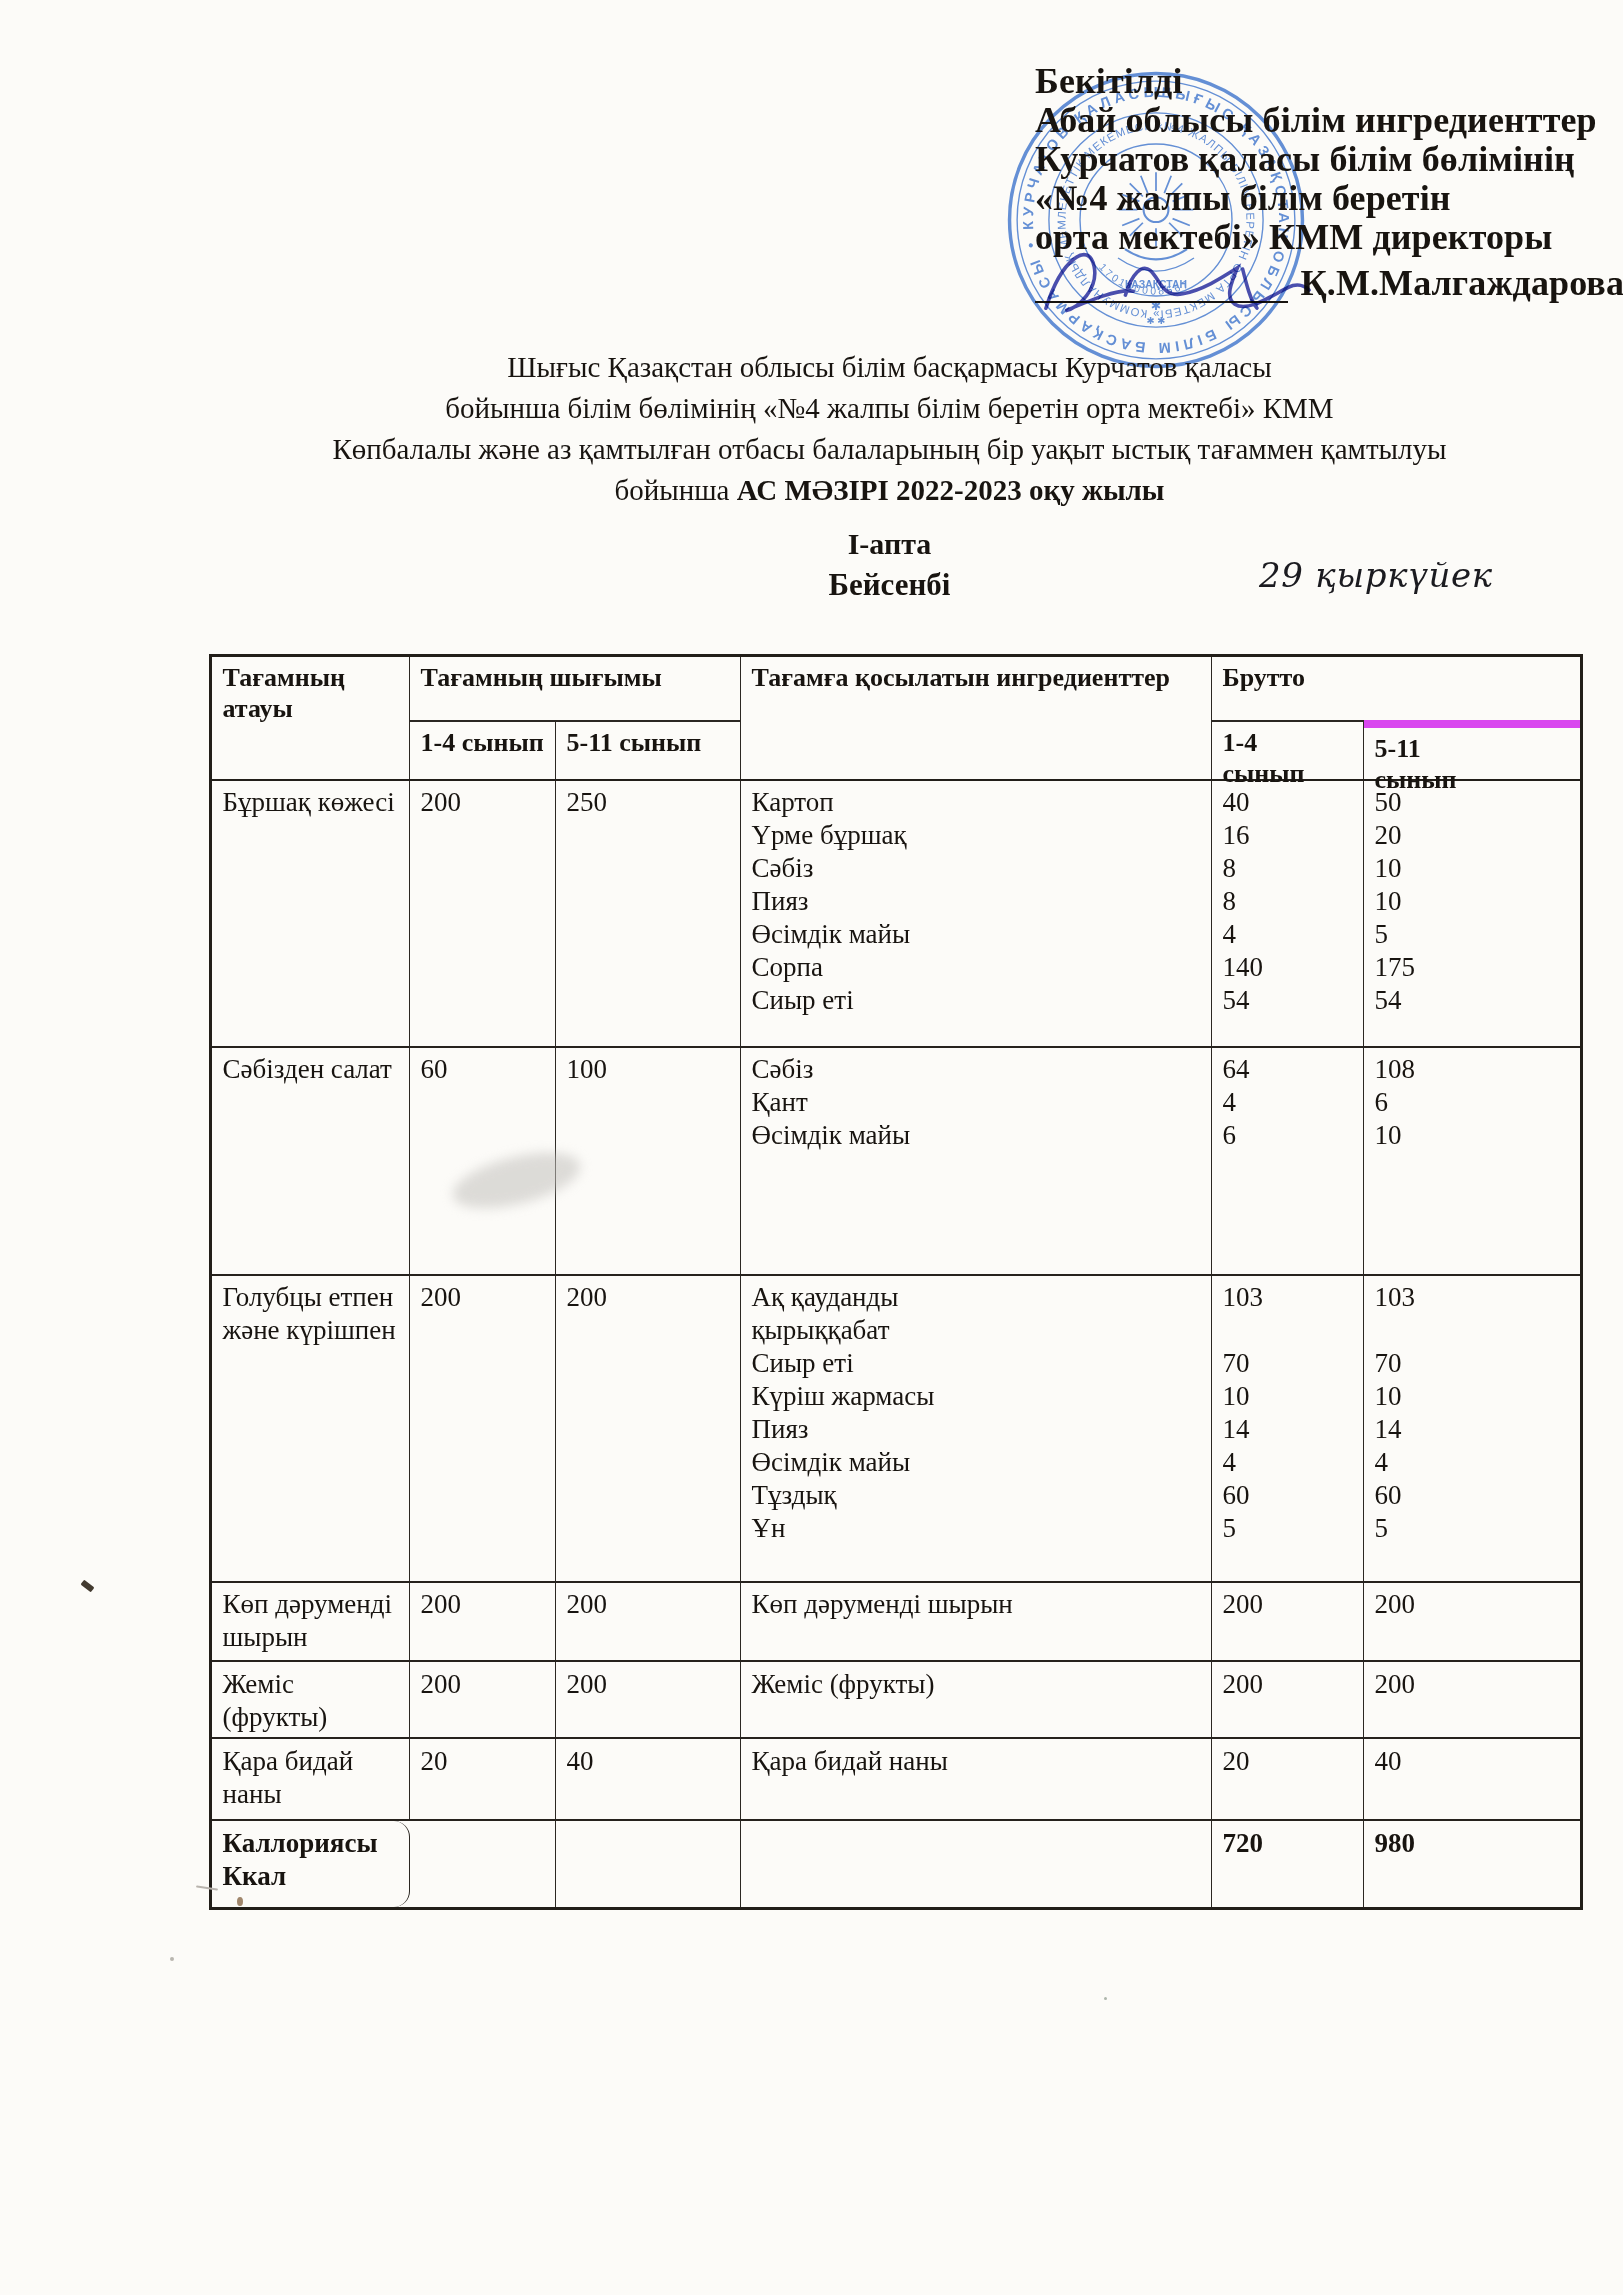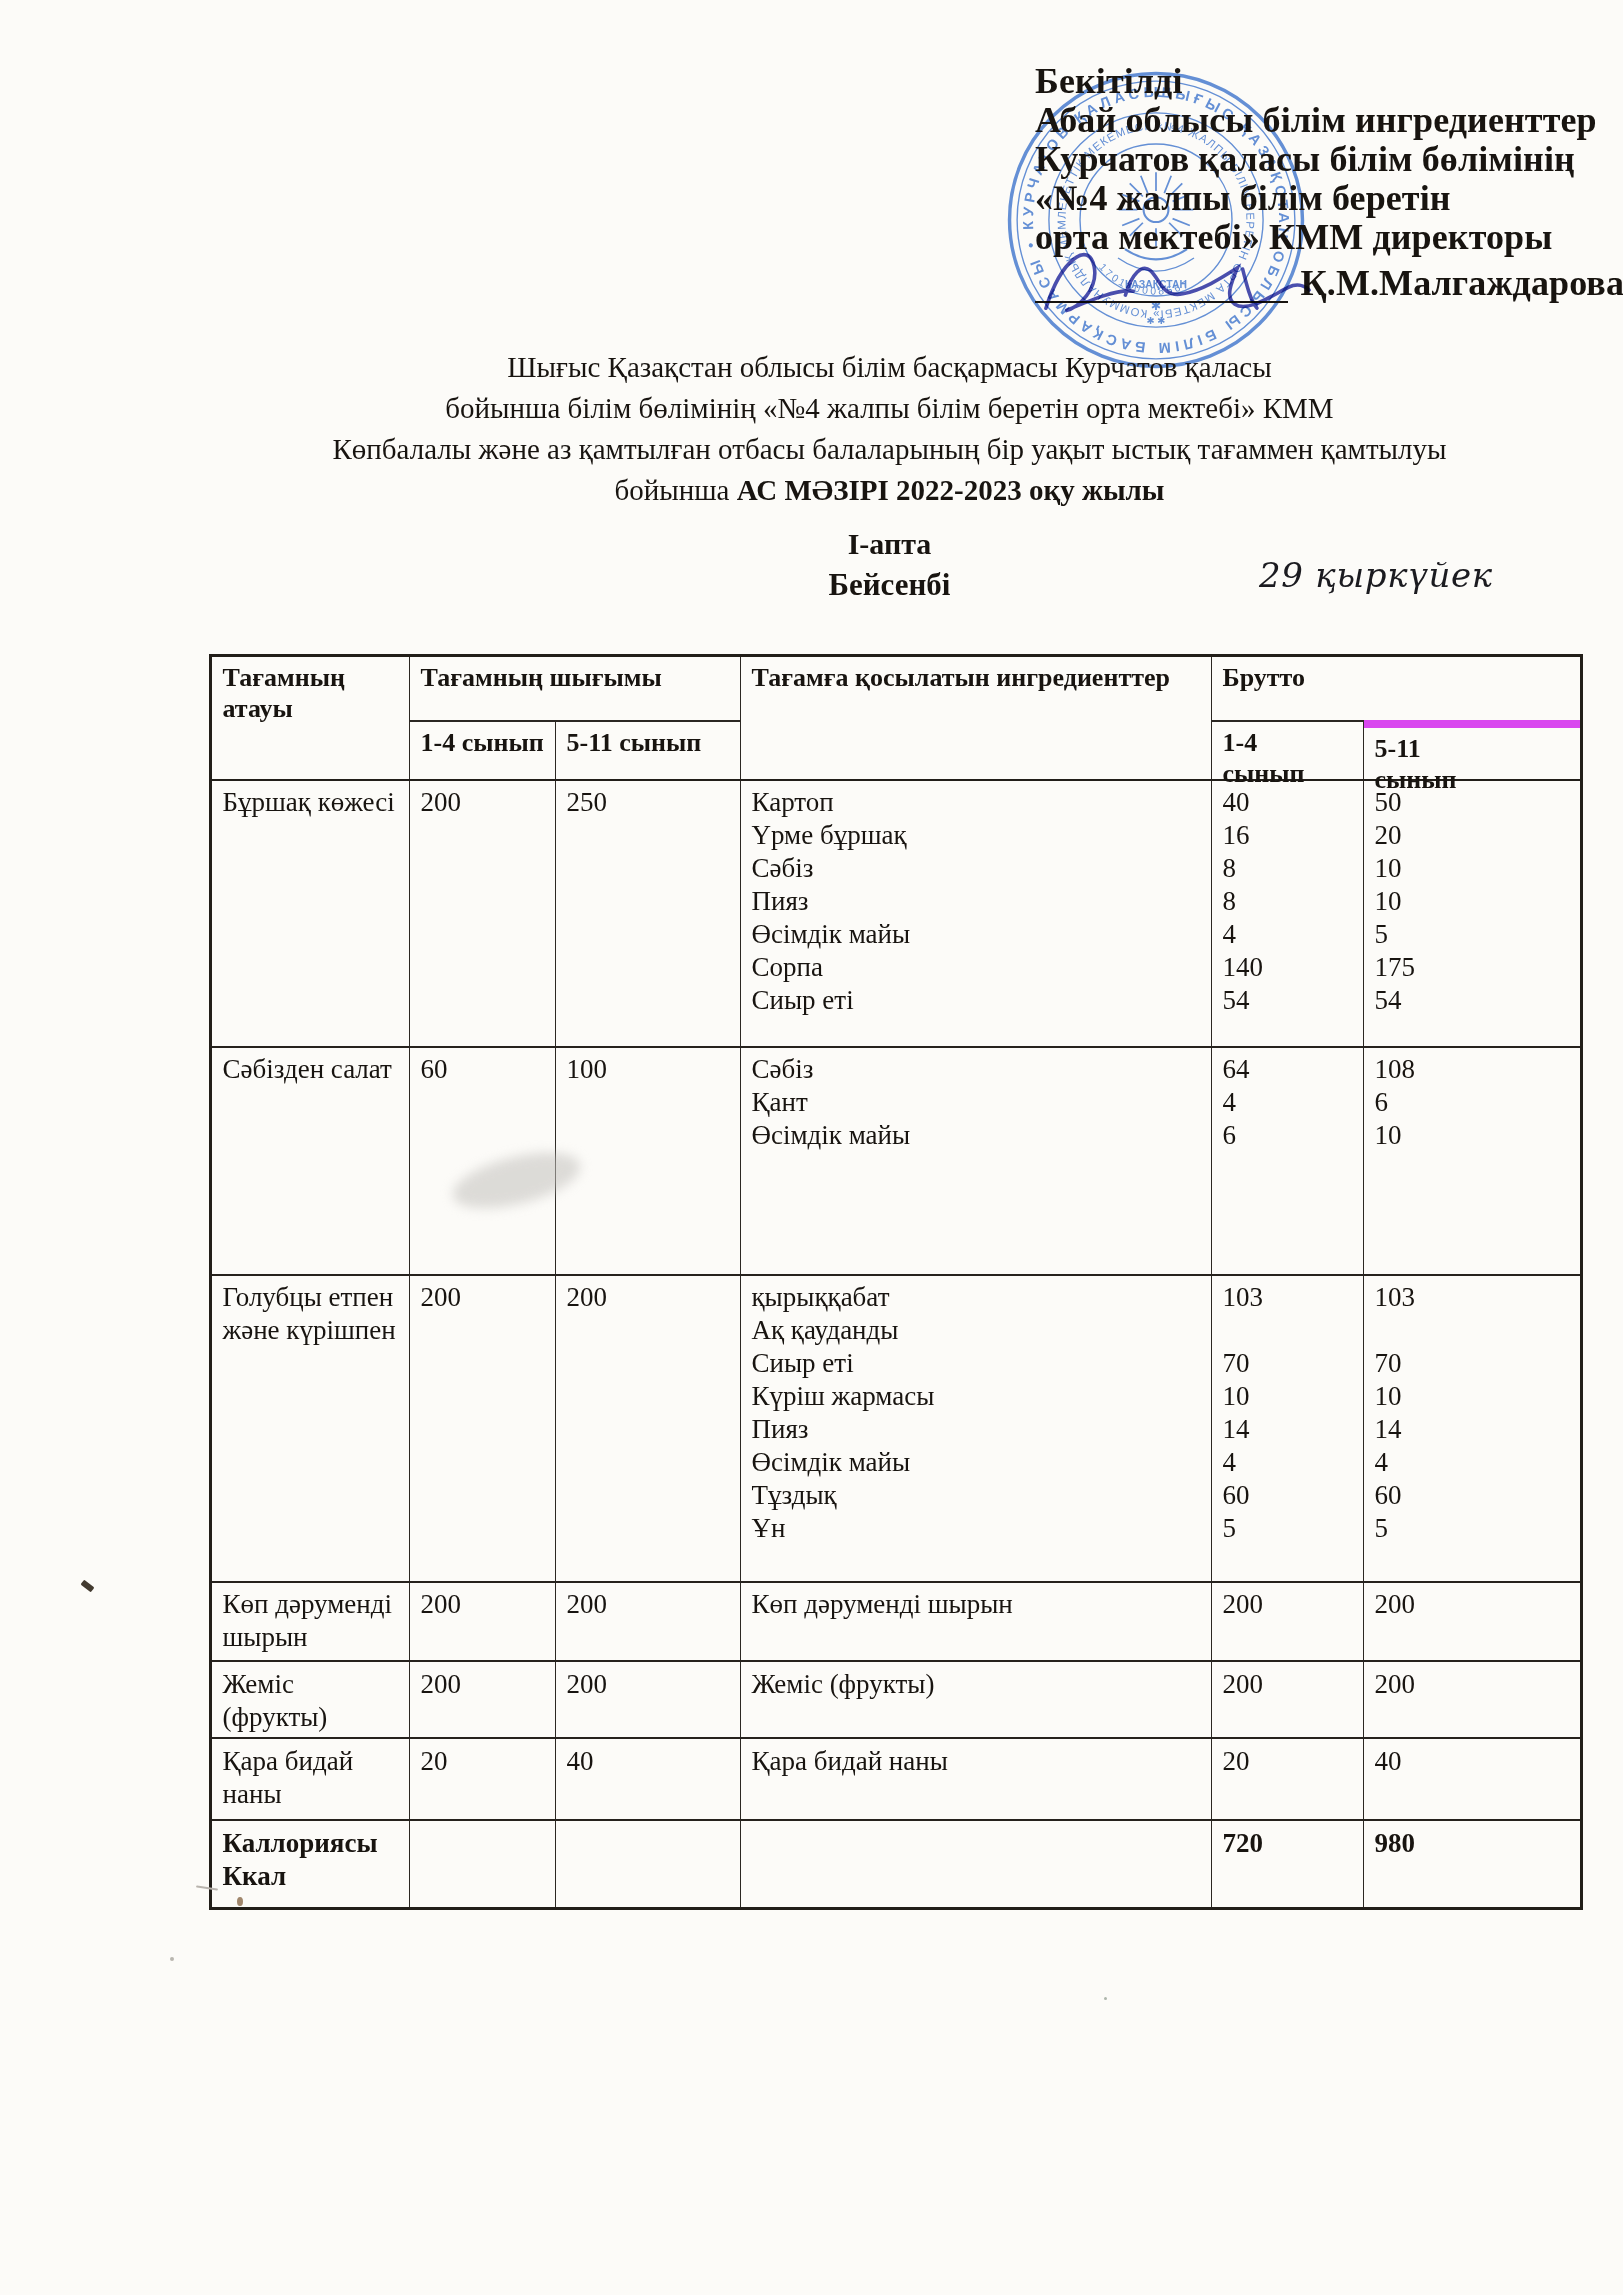--- a/index.html
+++ b/index.html
@@ -72,21 +72,21 @@
   .trow:last-child{border-bottom:none;}
   .cell{padding:5.2px 3.9px 3.9px 10.5px;border-right:1.3px solid #2b2722;line-height:33px;}
   .cell.c-last{border-right:none;}
   .ln{height:33px;white-space:nowrap;}
   .r0 .c-dish{min-height:256px;}
   .r1 .c-dish{min-height:217px;}
   .r2 .c-dish{min-height:296px;}
   .r3 .c-dish{min-height:68px;}
   .r4 .c-dish{min-height:37px;}
   .r5 .c-dish{min-height:71px;}
-  .r6 .c-dish{min-height:76px;}
+  .r6 .c-dish{min-height:76px;border-radius:16px;}
   .trow.bold{font-weight:bold;}
   
   .smudge{
     position:absolute;left:451px;top:1157px;width:131px;height:47px;
     background:#c3c1bd;border-radius:50%;filter:blur(5.9px);opacity:.55;
     transform:rotate(-14deg);z-index:5;
   }
   .speck{position:absolute;z-index:5;}
   .speck-a{left:81px;top:1583px;width:13px;height:5.9px;background:#423a30;border-radius:1.3px;transform:rotate(38deg);}
   .speck-b{left:196px;top:1887px;width:22px;height:2px;background:#b9b4ae;transform:rotate(8deg);border-radius:1.3px;}
@@ -242,22 +242,22 @@
             <div class="ln">108</div>
             <div class="ln">6</div>
             <div class="ln">10</div>
           </div>
         </div>
         <div class="trow r2">
           <div class="cell c-dish">Голубцы етпен және күрішпен</div>
           <div class="cell c-num">200</div>
           <div class="cell c-num">200</div>
           <div class="cell c-ing">
+            <div class="ln">Ақ қауданды</div>
             <div class="ln">қырыққабат</div>
-            <div class="ln">Ақ қауданды</div>
             <div class="ln">Сиыр еті</div>
             <div class="ln">Күріш жармасы</div>
             <div class="ln">Пияз</div>
             <div class="ln">Өсімдік майы</div>
             <div class="ln">Тұздық</div>
             <div class="ln">Ұн</div>
           </div>
           <div class="cell c-num">
             <div class="ln">103</div>
             <div class="ln"></div>

